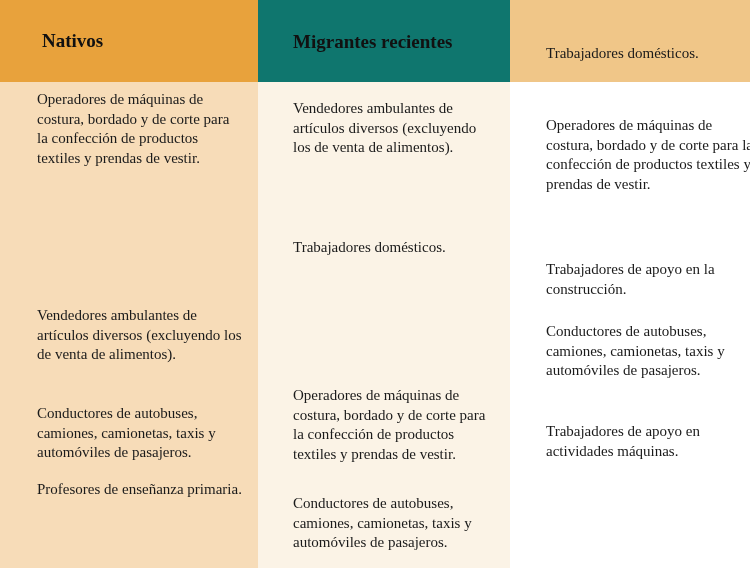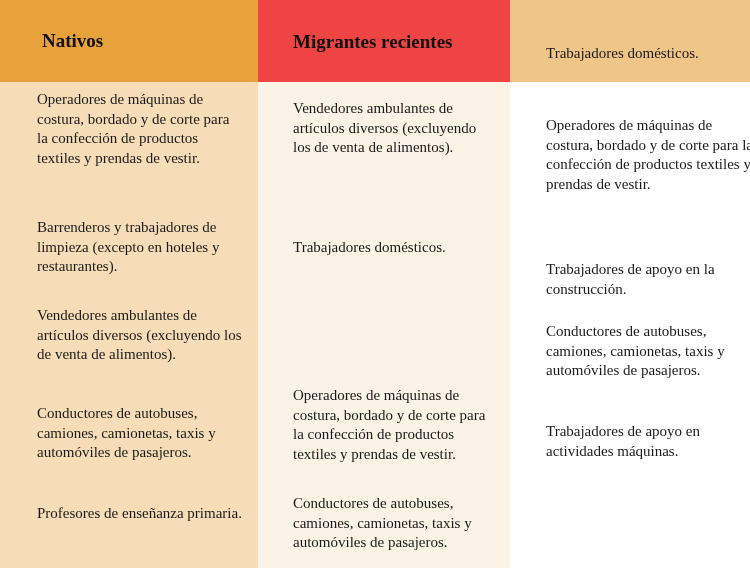--- a/index.html
+++ b/index.html
@@ -16,21 +16,21 @@
       grid-template-columns: 258px 252px 240px;
       grid-template-rows: 82px 486px;
     }
     .hdr {
       display: flex; align-items: center;
       font-weight: bold; font-size: 19px; line-height: 24px;
       color: #111;
     }
     .hdr.c1 { background: #e8a23c; padding-left: 42px; }
     .hdr.c2 { background: #eaaa55; padding-left: 35px; align-items: flex-start; padding-top: 17px; box-sizing: border-box; }
-    .hdr.c3 { background: #ef4444; padding-left: 35px; padding-top: 2px; box-sizing: border-box; }
+    .hdr.c3 { background: #0f766e; padding-left: 35px; padding-top: 2px; box-sizing: border-box; }
     .col {
       position: relative;
       font-size: 15px; line-height: 19.5px;
     }
     .col.c1 { background: #f0c688; }
     .col.c2 { background: #f7dcb8; }
     .col.c3 { background: #fbf3e6; }
     .cell {
       position: absolute;
       left: 36px;
@@ -49,24 +49,23 @@
   <div class="col c1">
     <div class="cell" style="top:44px">Trabajadores domésticos.</div>
     <div class="cell" style="top:116px">Operadores de máquinas de costura, bordado y de corte para la confección de productos textiles y prendas de vestir.</div>
     <div class="cell" style="top:260px">Trabajadores de apoyo en la construcción.</div>
     <div class="cell" style="top:322px">Conductores de autobuses, camiones, camionetas, taxis y automóviles de pasajeros.</div>
     <div class="cell" style="top:422px">Trabajadores de apoyo en actividades máquinas.</div>
   </div>
 
   <div class="col c2">
     <div class="cell" style="top:8px">Operadores de máquinas de costura, bordado y de corte para la confección de productos textiles y prendas de vestir.</div>
-    <div class="cell" style="top:136px">Barrenderos y trabajadores de limpieza (excepto en hoteles y restaurantes).</div>
     <div class="cell" style="top:224px">Vendedores ambulantes de artículos diversos (excluyendo los de venta de alimentos).</div>
     <div class="cell" style="top:322px">Conductores de autobuses, camiones, camionetas, taxis y automóviles de pasajeros.</div>
-    <div class="cell" style="top:422px">Profesores de enseñanza primaria.</div>
+    <div class="cell" style="top:398px">Profesores de enseñanza primaria.</div>
   </div>
 
   <div class="col c3">
     <div class="cell" style="top:17px">Vendedores ambulantes de artículos diversos (excluyendo los de venta de alimentos).</div>
     <div class="cell" style="top:156px">Trabajadores domésticos.</div>
     <div class="cell" style="top:304px">Operadores de máquinas de costura, bordado y de corte para la confección de productos textiles y prendas de vestir.</div>
     <div class="cell" style="top:412px">Conductores de autobuses, camiones, camionetas, taxis y automóviles de pasajeros.</div>
   </div>
 </div>
 

